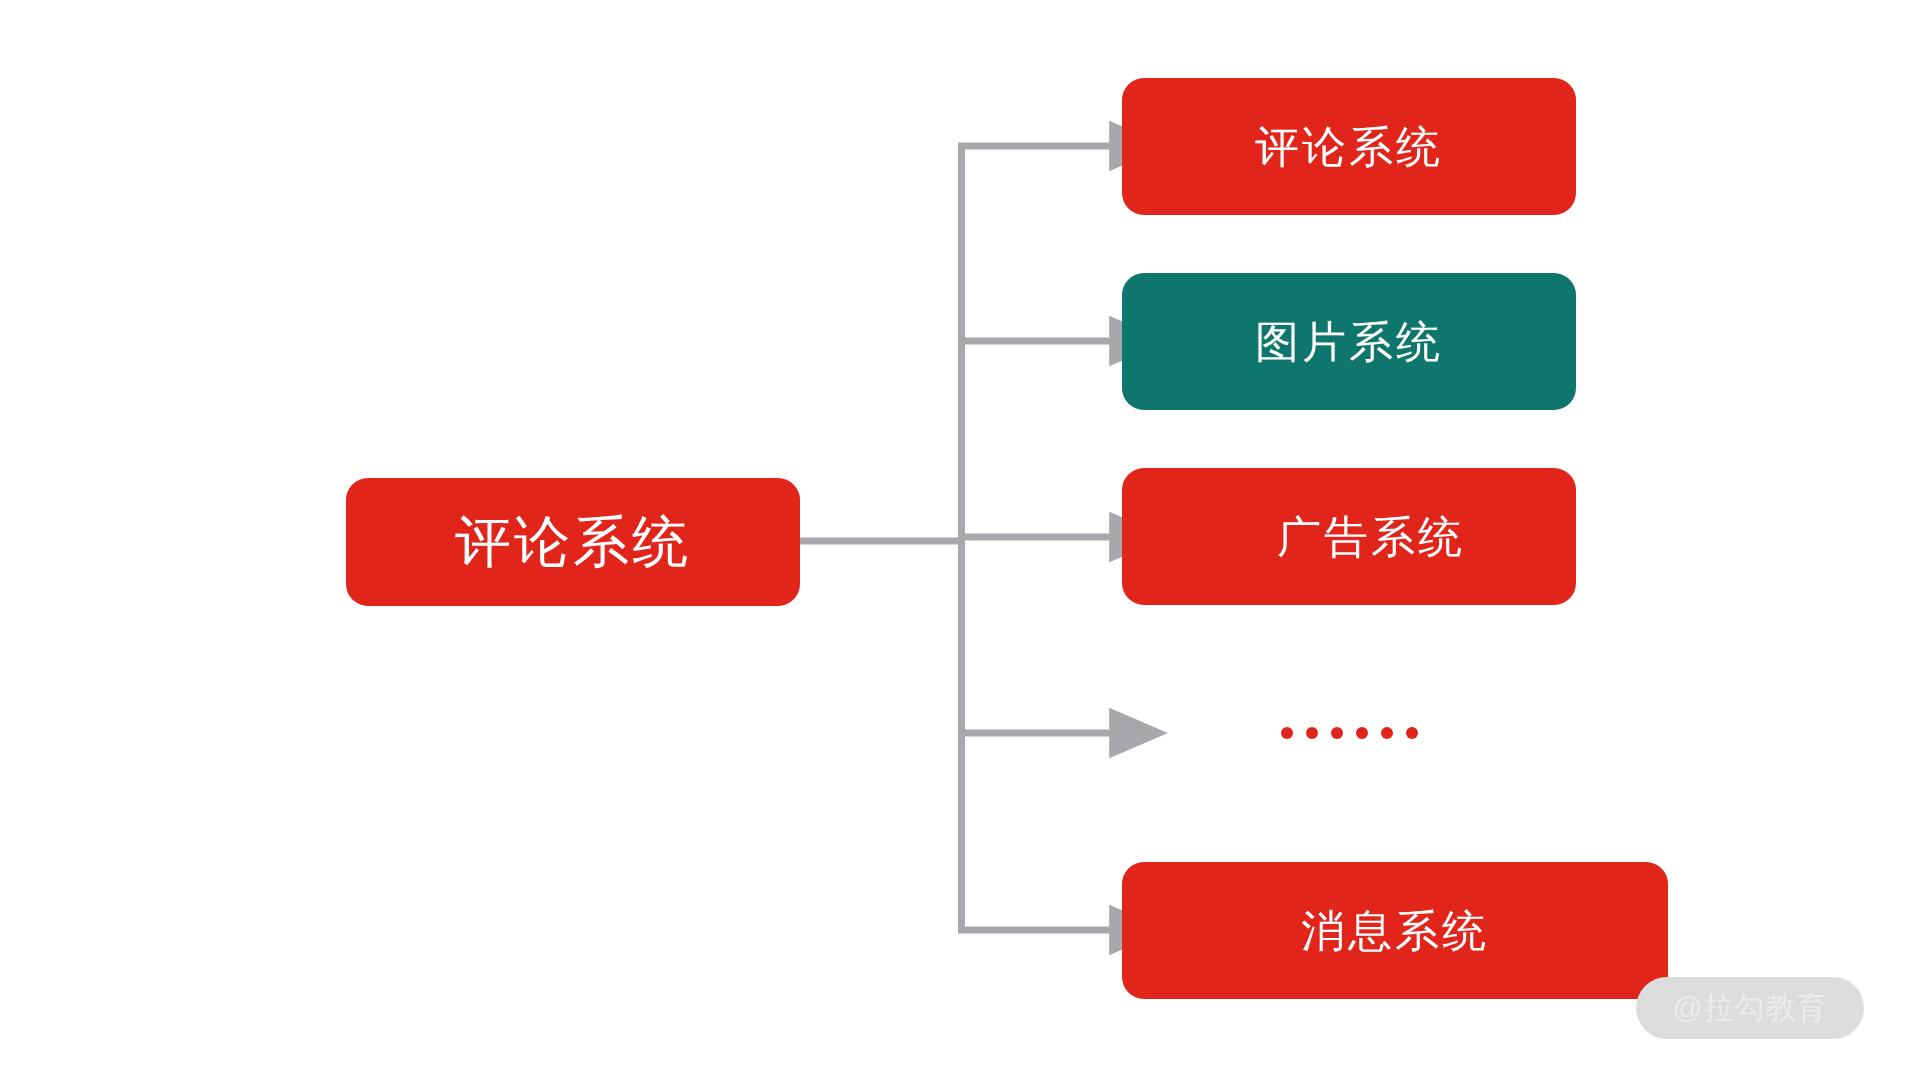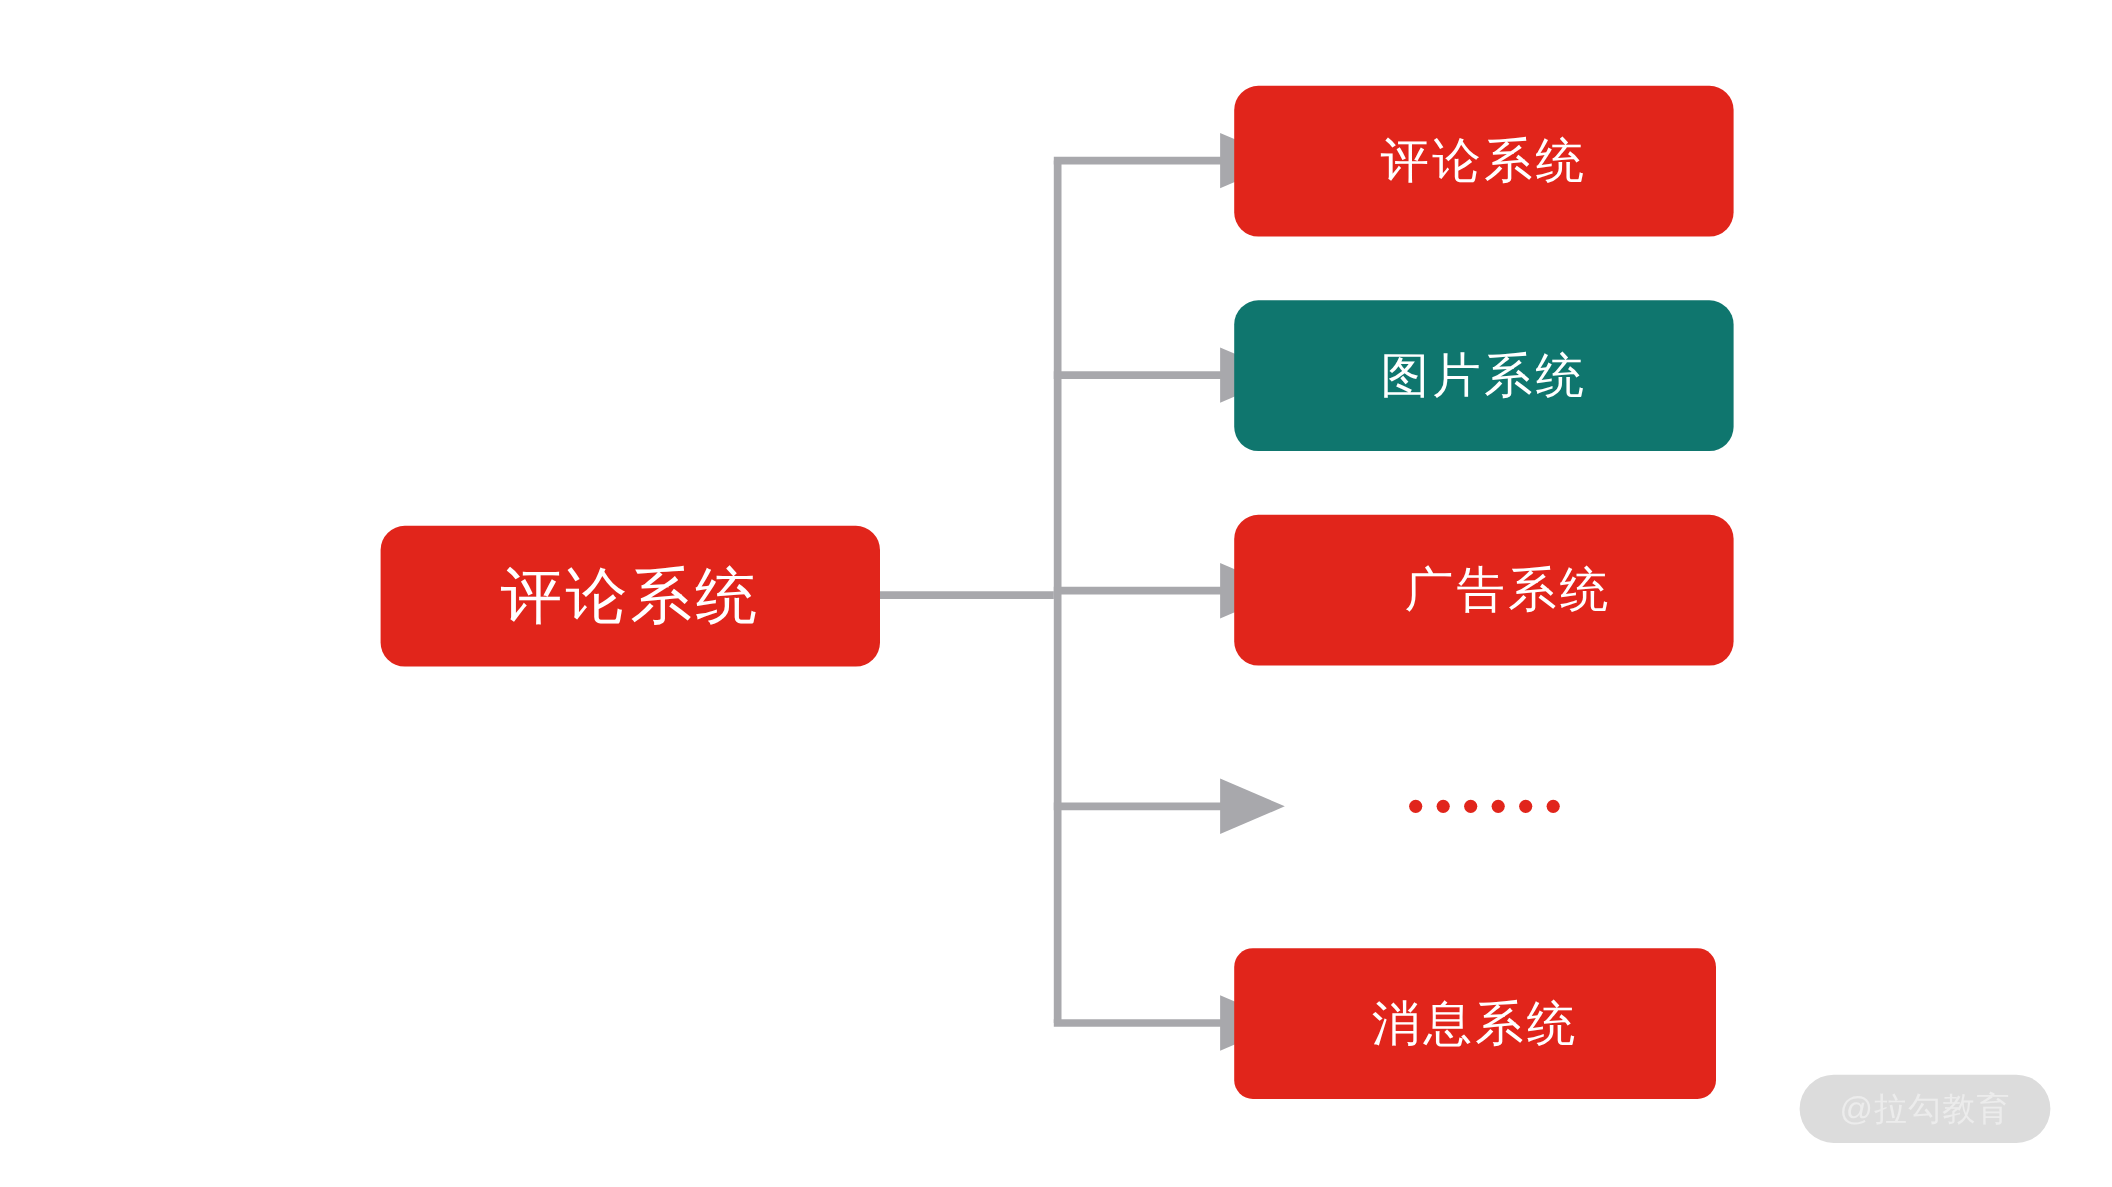--- a/index.html
+++ b/index.html
@@ -56,21 +56,21 @@
     left: 346px;
     top: 478px;
     width: 454px;
     height: 128px;
   }
   .node-source .node-label { font-size: 56px; }
 
   .node-target-1 { left: 1122px; top: 78px;  width: 454px; height: 137px; }
   .node-target-2 { left: 1122px; top: 273px; width: 454px; height: 137px; }
   .node-target-3 { left: 1122px; top: 468px; width: 454px; height: 137px; }
-  .node-target-5 { left: 1122px; top: 862px; width: 438px; height: 137px; border-radius: 17px; }
+  .node-target-5 { left: 1122px; top: 862px; width: 546px; height: 137px; }
 
   
   .node-ellipsis {
     position: absolute;
     left: 1122px;
     top: 700px;
     width: 454px;
     height: 66px;
     display: flex;
     align-items: center;

